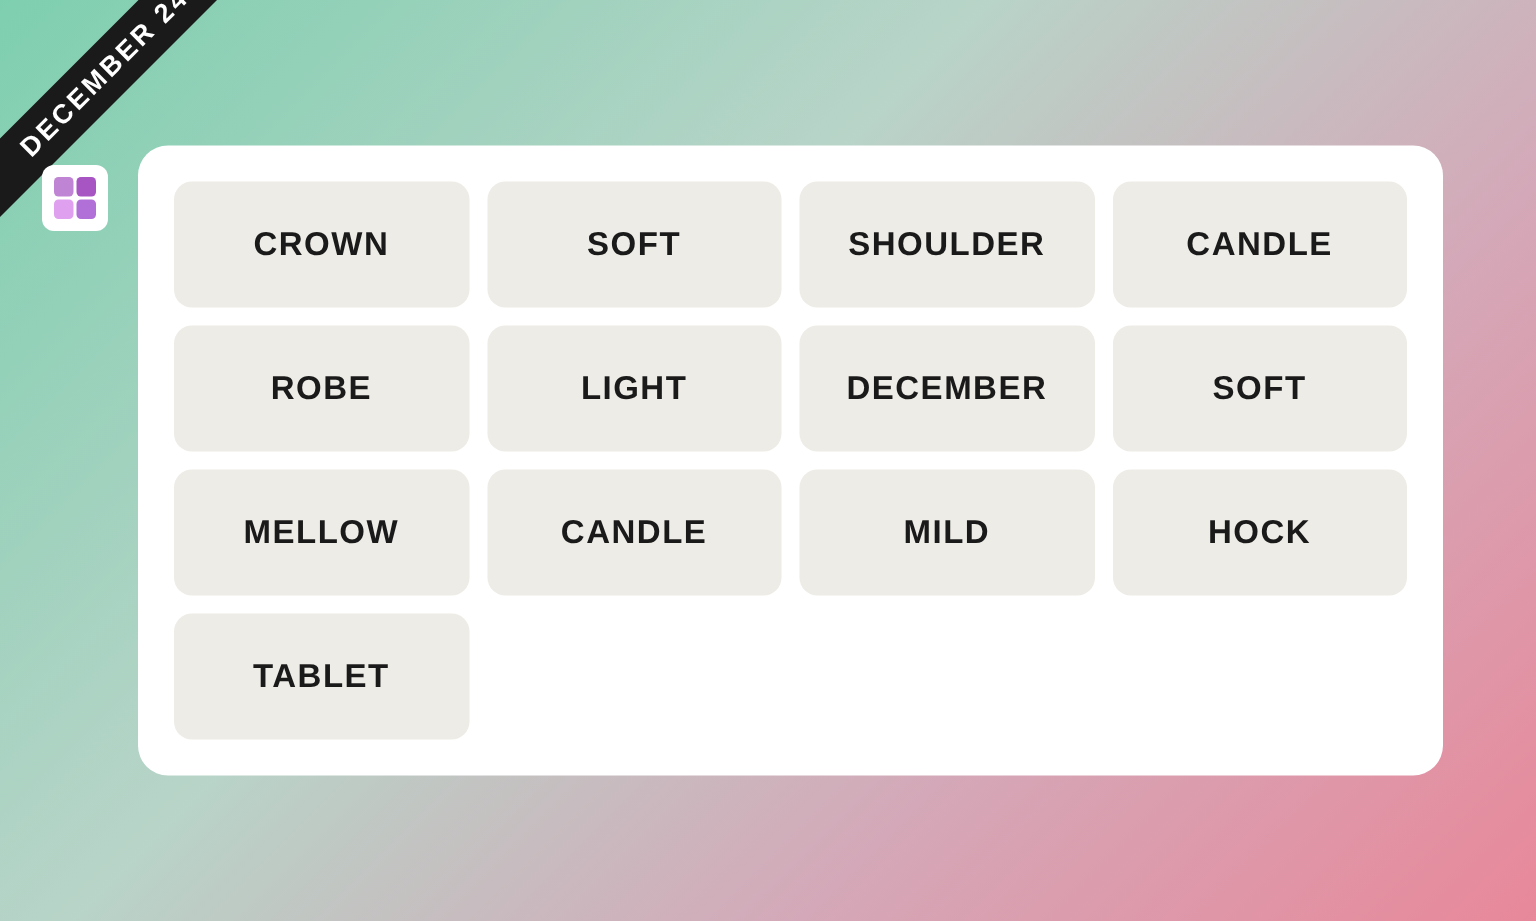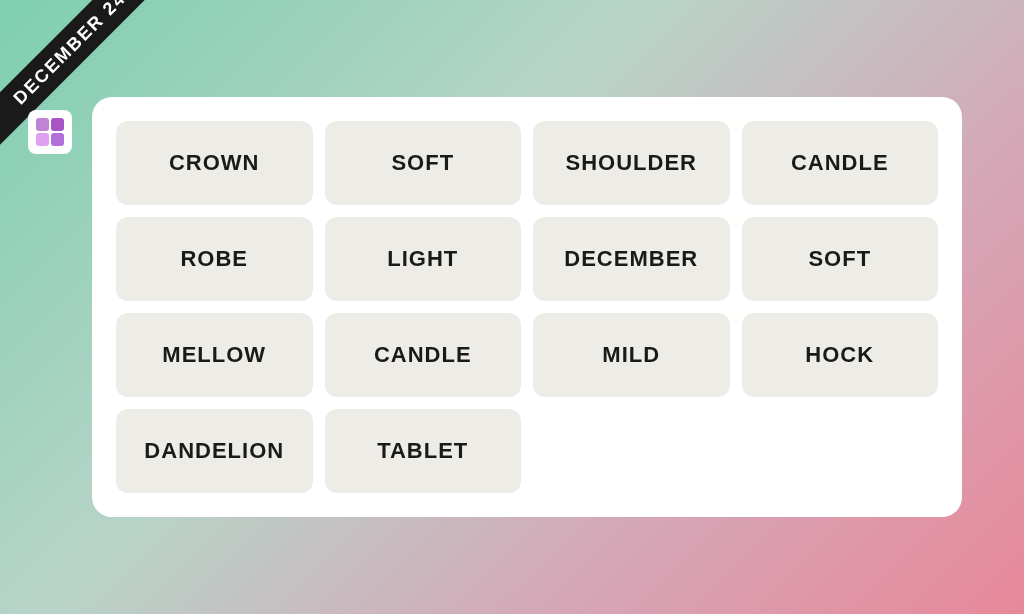--- a/index.html
+++ b/index.html
@@ -154,19 +154,16 @@
       <div class="word-tile">
         <span class="word-label">CANDLE</span>
       </div>
       <div class="word-tile">
         <span class="word-label">MILD</span>
       </div>
       <div class="word-tile">
         <span class="word-label">HOCK</span>
       </div>
       <div class="word-tile">
-        <span class="word-label">DANDELION</span>
-      </div>
-      <div class="word-tile">
         <span class="word-label">TABLET</span>
       </div>
     </div>
 </div>
 
 </body></html>

